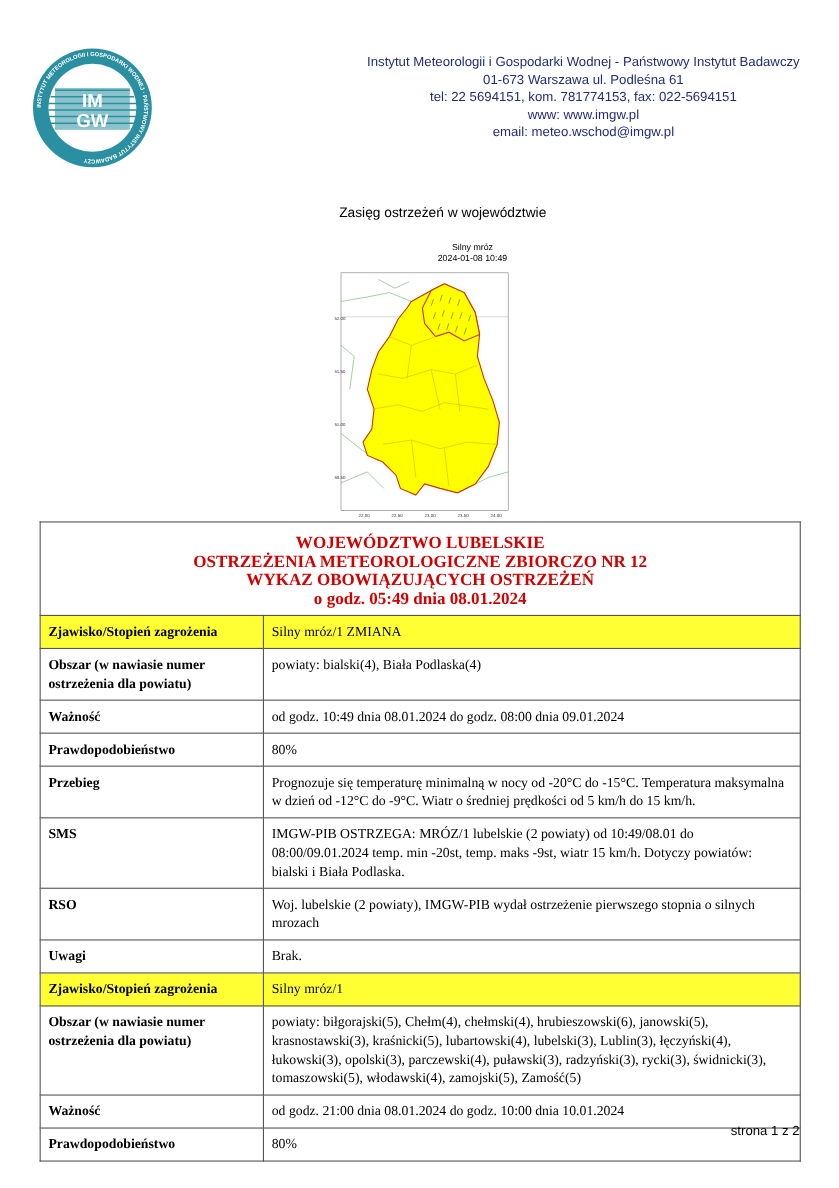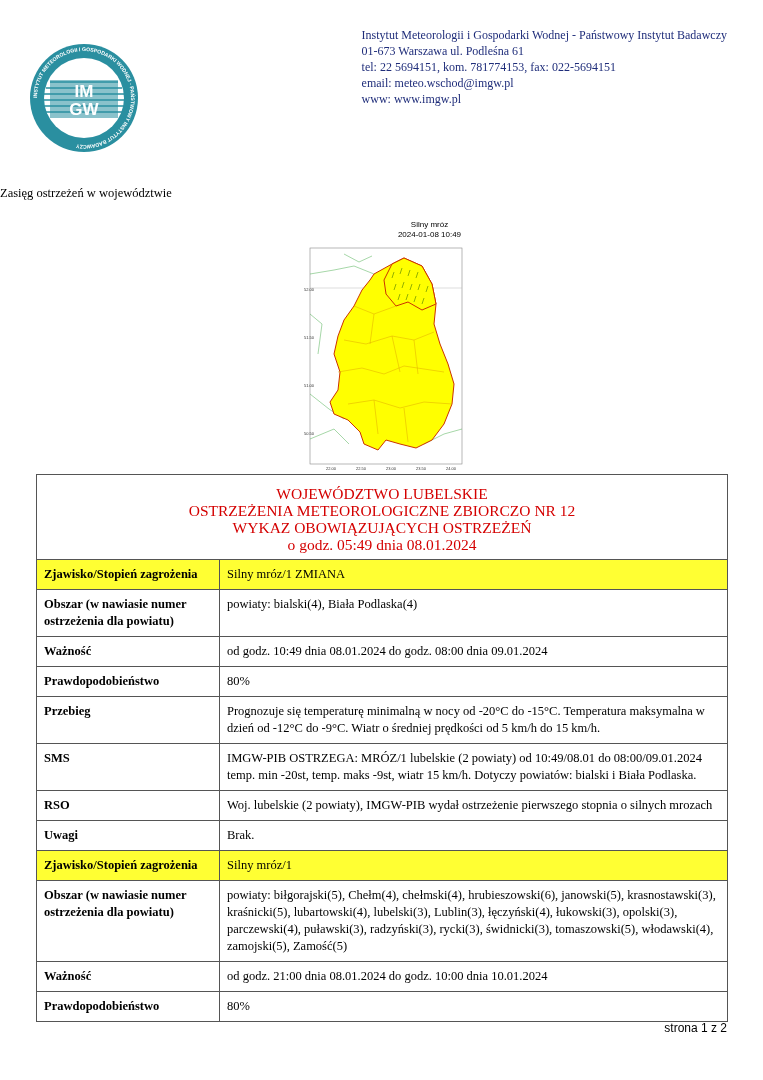--- a/index.html
+++ b/index.html
@@ -2,43 +2,43 @@
 <html><head>
 <meta charset="utf-8">
 <style>
   * { box-sizing: border-box; margin: 0; padding: 0; }
   body {
     width: 763px; height: 1080px; background: #ffffff;
     font-family: "Liberation Serif", serif; color: #000; position: relative; overflow: hidden;
   }
   .logo { position: absolute; left: 28px; top: 42px; width: 112px; height: 112px; }
   .header-text {
-    position: absolute; right: 36px; top: 27px; text-align: left;
-    font-family: Liberation Serif, serif; font-size: 12px; line-height: 16px;
+    position: absolute; right: 36px; top: 48px; text-align: center;
+    font-family: Liberation Sans, sans-serif; font-size: 12px; line-height: 16px;
   }
   .header-text .inst { color: #1f2d7a; }
   .header-text .bureau { color: #1f2d7a; font-weight: bold; }
   .header-text .line { color: #1f2d7a; }
   .map-title {
-    position: absolute; left: 0; width: 763px; top: 186px; text-align: left;
-    font-family: Liberation Serif, serif; font-size: 12.5px;
+    position: absolute; left: 0; width: 763px; top: 186px; text-align: center;
+    font-family: Liberation Sans, sans-serif; font-size: 12.5px; padding-left: 42px;
   }
   .map-sub {
     position: absolute; left: 0; width: 763px; top: 220px; text-align: center;
     font-family: "Liberation Sans", sans-serif; font-size: 8px; line-height: 10px; margin-left: 48px;
   }
   .map { position: absolute; left: 304px; top: 244px; width: 162px; height: 228px; }
   .warn-table {
     position: absolute; left: 36px; top: 474px; width: 692px;
     border-collapse: collapse; font-size: 12.5px;
   }
   .warn-table td { border: 1px solid #555; padding: 6px 7px; vertical-align: top; line-height: 17px; }
-  .warn-table td.label { width: 183px; font-weight: bold; }
+  .warn-table td.label { width: 203px; font-weight: bold; }
   .warn-table tr.yellow td { background: #ffff33; }
-  .heading-cell { text-align: center; color: #d40000; font-weight: normal; font-size: 15.5px; line-height: 19px; padding: 10px 6px 6px 6px !important; }
+  .heading-cell { text-align: center; color: #d40000; font-weight: bold; font-size: 15.5px; line-height: 19px; padding: 10px 6px 6px 6px !important; }
   .footer {
     position: absolute; right: 36px; top: 1021px;
     font-family: "Liberation Sans", sans-serif; font-size: 12px; text-align: right;
   }
 </style>
 </head>
 <body>
 
 <div class="logo">
   <svg viewBox="0 0 112 112" width="112" height="112">
@@ -61,22 +61,22 @@
     <text font-family="Liberation Sans, sans-serif" font-size="5.2" fill="#fff" font-weight="bold">
       <textPath href="#ring">INSTYTUT METEOROLOGII I GOSPODARKI WODNEJ · PAŃSTWOWY INSTYTUT BADAWCZY</textPath>
     </text>
   </svg>
 </div>
 
 <div class="header-text">
   <div class="inst">Instytut Meteorologii i Gospodarki Wodnej - Państwowy Instytut Badawczy</div>
   <div class="line">01-673 Warszawa ul. Podleśna  61</div>
   <div class="line">tel: 22 5694151, kom. 781774153, fax: 022-5694151</div>
+  <div class="line">www: www.imgw.pl</div>
   <div class="line">email: meteo.wschod@imgw.pl</div>
-  <div class="line">www: www.imgw.pl</div>
 </div>
 
 <div class="map-title">Zasięg ostrzeżeń w województwie</div>
 <div class="map-sub">
   <div>Silny mróz</div>
   <div>2024-01-08 10:49</div>
 </div>
 
 <div class="map">
   <svg viewBox="0 0 162 228" width="162" height="228">

